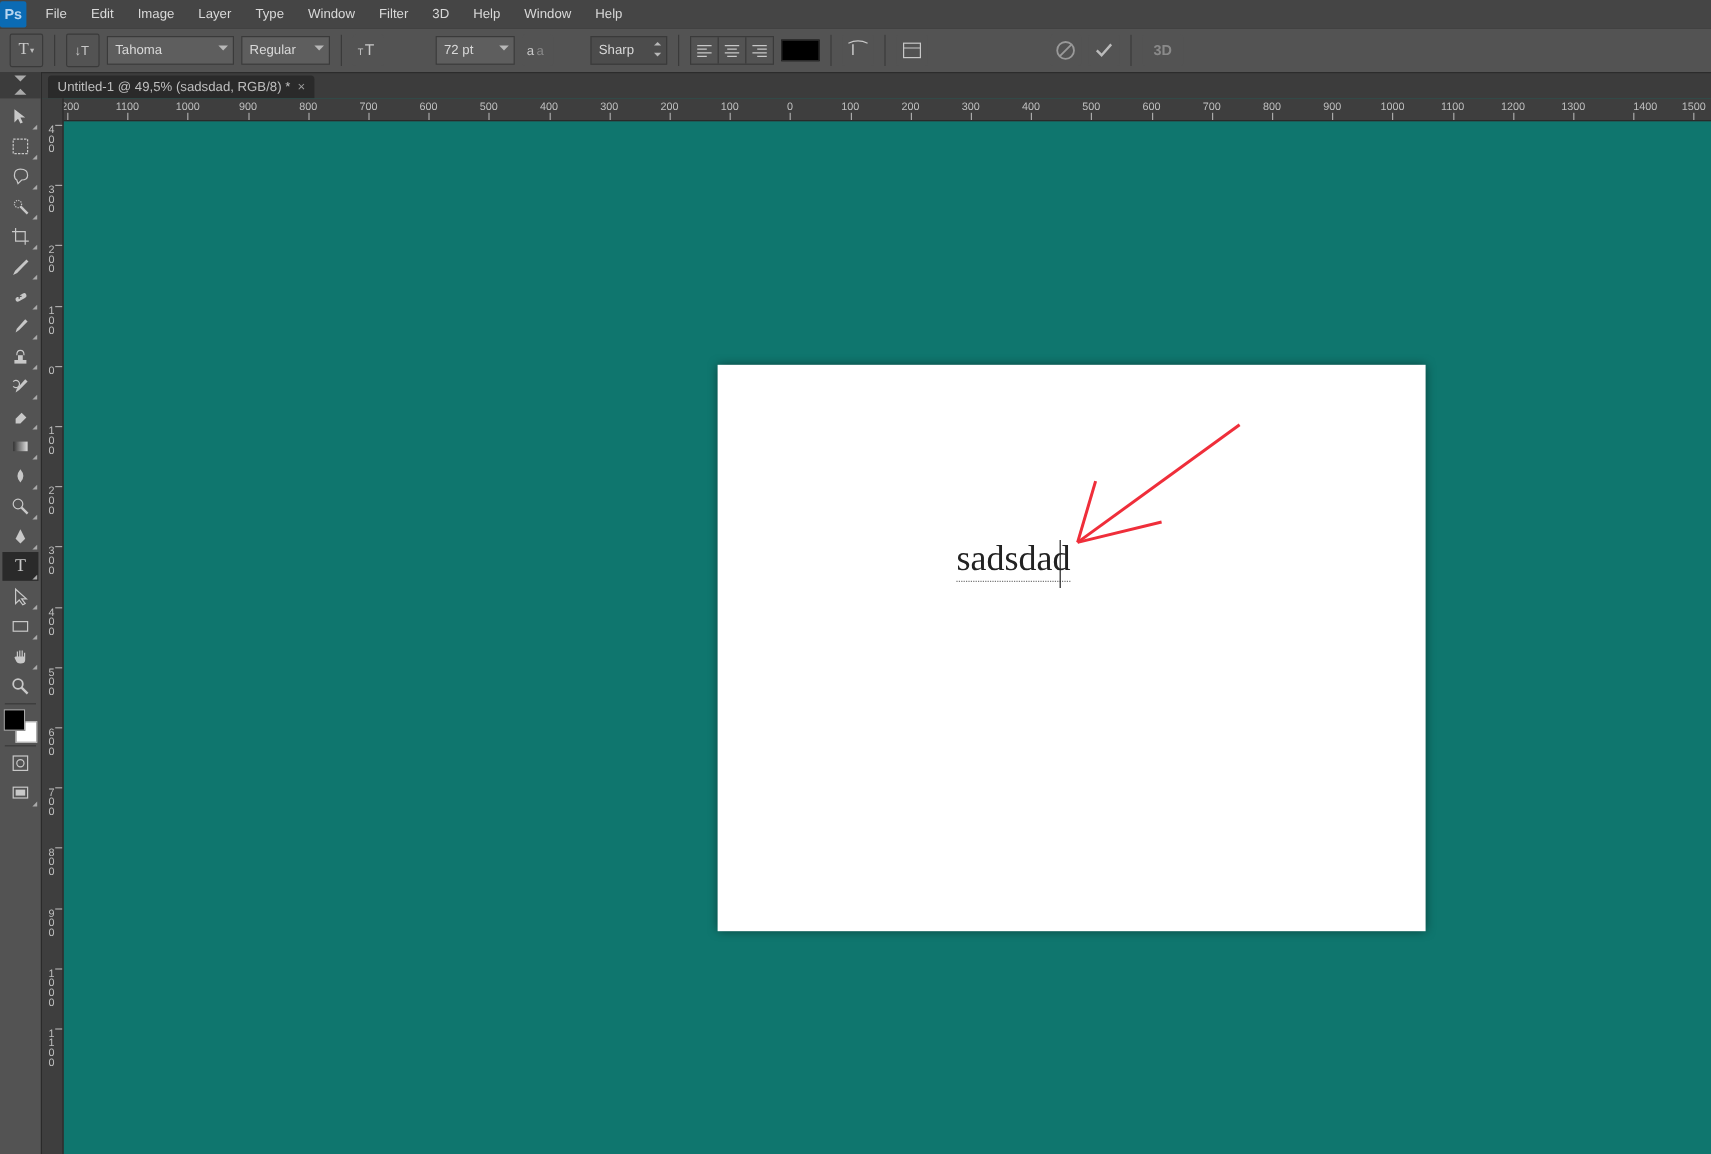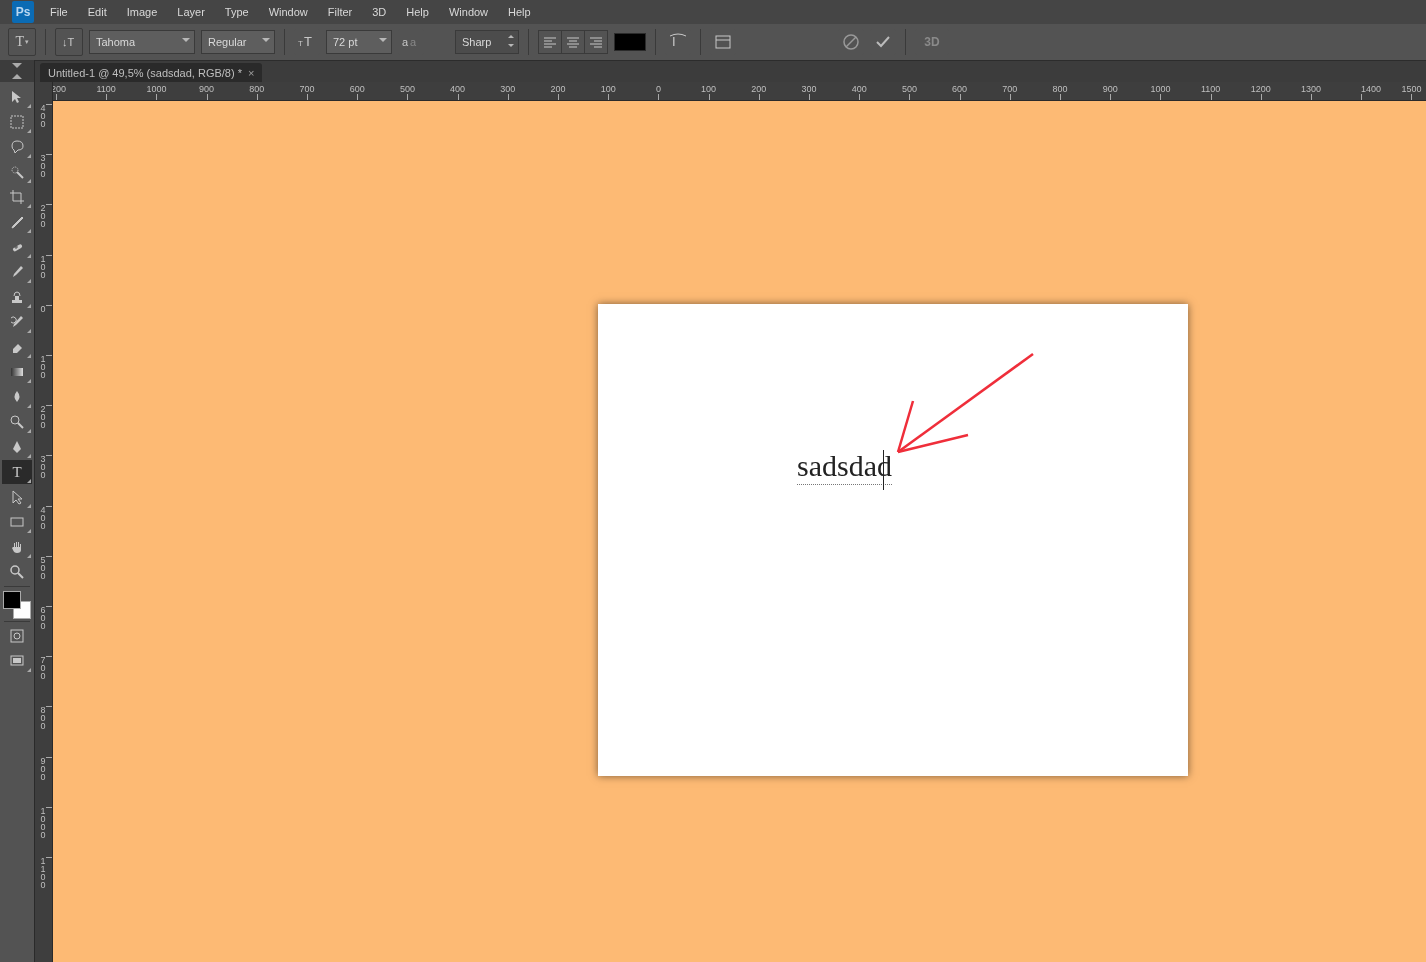--- a/index.html
+++ b/index.html
@@ -1,37 +1,37 @@
 <!DOCTYPE html>
 <html><head>
 <meta charset="utf-8">
 <style>
   html,body{margin:0;padding:0;width:1426px;height:962px;background:#262626;font-family:Tahoma,Arial,sans-serif;overflow:hidden;color:#c8c8c8;font-size:11px;}
-  .top-menu{height:24px;background:#454545;display:flex;align-items:center;padding-left:12px;gap:0;}
+  .top-menu{height:24px;background:#454545;display:flex;align-items:center;padding-left:0;gap:0;}
   .ps-logo{width:22px;height:22px;background:#0b6bb4;color:#b9d7f1;font-weight:bold;font-size:12px;display:flex;align-items:center;justify-content:center;border-radius:2px;margin-right:6px;}
   .menu-item{padding:0 10px;height:24px;display:flex;align-items:center;cursor:default;color:#d9d9d9;}
   .options-bar{height:36px;background:#535353;display:flex;align-items:center;padding-left:8px;gap:6px;border-bottom:1px solid #2c2c2c;}
   .opt-btn{width:26px;height:26px;border:1px solid #3a3a3a;background:#535353;display:flex;align-items:center;justify-content:center;border-radius:2px;}
   .opt-sep{width:1px;height:26px;background:#3a3a3a;margin:0 3px;}
   .dd{height:22px;background:#5e5e5e;border:1px solid #3a3a3a;display:flex;align-items:center;padding:0 6px;font-size:11px;color:#d9d9d9;position:relative;}
   .dd .arrow{position:absolute;right:4px;top:7px;width:0;height:0;border-left:4px solid transparent;border-right:4px solid transparent;border-top:4px solid #b8b8b8;}
   .dd.updn .arrow{border:none;right:4px;top:3px;width:8px;height:14px;}
   .dd.updn .arrow:before{content:"";position:absolute;left:2px;top:1px;border-left:3px solid transparent;border-right:3px solid transparent;border-bottom:3px solid #b8b8b8;}
   .dd.updn .arrow:after{content:"";position:absolute;left:2px;bottom:1px;border-left:3px solid transparent;border-right:3px solid transparent;border-top:3px solid #b8b8b8;}
   .swatch{width:30px;height:16px;background:#000;border:1px solid #2b2b2b;}
   .align-grp{display:flex;border:1px solid #3a3a3a;}
   .align-btn{width:22px;height:22px;display:flex;align-items:center;justify-content:center;border-right:1px solid #3a3a3a;}
   .align-btn:last-child{border-right:none;}
   .icon-txt{font-family:serif;font-size:14px;color:#c8c8c8;}
   .tab-bar{height:22px;background:#3c3c3c;display:flex;align-items:flex-end;padding-left:40px;border-bottom:1px solid #222;}
   .doc-tab{height:20px;background:#2a2a2a;display:flex;align-items:center;padding:0 8px;font-size:11px;color:#bfbfbf;gap:6px;border-top-left-radius:3px;border-top-right-radius:3px;}
   .tab-close{color:#9e9e9e;cursor:pointer;}
   .ruler-h{position:absolute;left:34px;top:82px;right:0;height:18px;background:#3e3e3e;border-bottom:1px solid #2a2a2a;overflow:hidden;z-index:2;}
   .ruler-v{position:absolute;left:34px;top:82px;width:18px;bottom:0;background:#3e3e3e;border-right:1px solid #2a2a2a;overflow:hidden;z-index:2;}
-  .work{position:absolute;left:34px;top:82px;right:0;bottom:0;background:#fdba74;}
+  .work{position:absolute;left:34px;top:82px;right:0;bottom:0;background:#0f766e;}
   .canvas-area{position:absolute;left:18px;top:18px;right:0;bottom:0;}
   .canvas{position:absolute;left:546px;top:204px;width:590px;height:472px;background:#fff;box-shadow:0 0 8px rgba(0,0,0,0.5);}
   .toolbox{position:absolute;left:0;top:60px;width:34px;bottom:0;background:#535353;border-right:1px solid #2a2a2a;z-index:5;}
   .tool{width:30px;height:24px;display:flex;align-items:center;justify-content:center;margin:1px 2px;position:relative;}
   .tool.active{background:#2a2a2a;}
   .tool .tri{position:absolute;bottom:1px;right:1px;width:0;height:0;border-bottom:4px solid #aaa;border-left:4px solid transparent;}
   .tool-sep{height:1px;background:#3a3a3a;margin:2px 4px;}
   .fgbg{position:relative;width:28px;height:28px;margin-left:3px;margin-top:4px;}
   .fgbg .fg{position:absolute;left:0;top:0;width:16px;height:16px;background:#000;border:1px solid #aaa;}
   .fgbg .bg{position:absolute;right:0;bottom:0;width:16px;height:16px;background:#fff;border:1px solid #aaa;}
@@ -81,21 +81,21 @@
     <span>Regular</span>
       <span class="arrow"></span>
   </div>
   <div class="opt-sep"></div>
   <div class="opt-btn" style="border:none;">
     <svg width="18" height="18">
         <text x="0" y="13" font-size="8" fill="#c8c8c8">T</text>
         <text x="6" y="13" font-size="13" fill="#c8c8c8">T</text>
       </svg>
   </div>
-  <div class="dd" style="width:52px;">
+  <div class="dd" style="width:52px;margin-left:37px;">
     <span>72 pt</span>
       <span class="arrow"></span>
   </div>
   <div class="opt-btn" style="border:none;">
     <svg width="18" height="16">
         <text x="0" y="12" font-size="11" fill="#c8c8c8">a</text>
         <text x="8" y="12" font-size="11" fill="#888">a</text>
       </svg>
   </div>
   <div class="dd updn" style="width:50px;background:#4c4c4c;margin-left:25px;">

